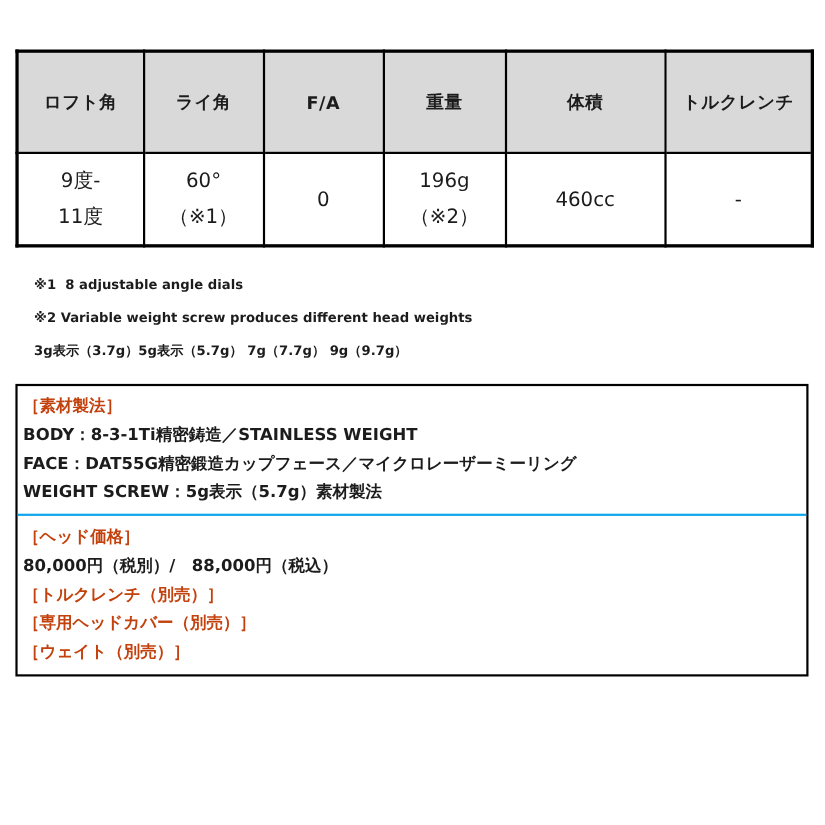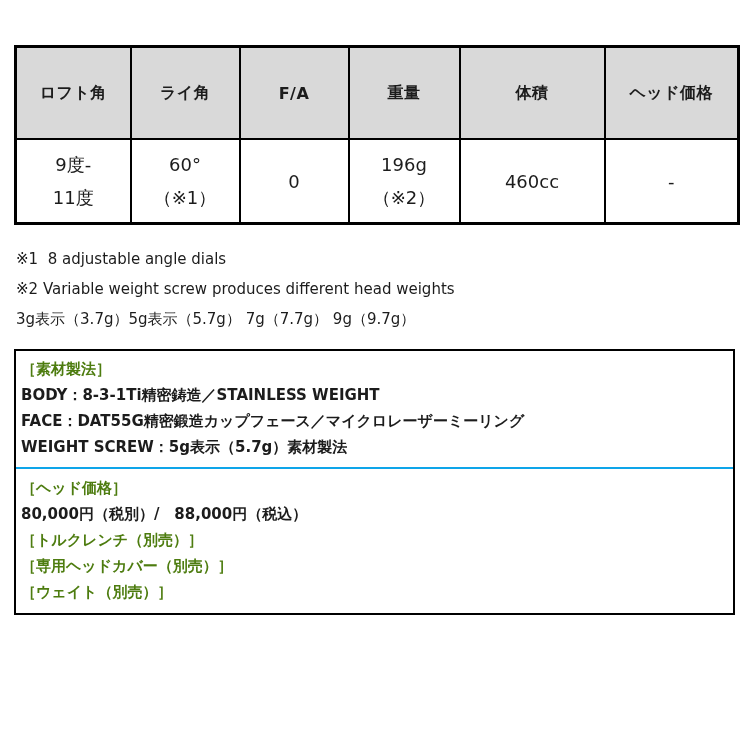--- a/index.html
+++ b/index.html
@@ -44,23 +44,23 @@
     background: #ffffff;
     font-size: 18px;
     font-weight: normal;
     height: 82px;
     line-height: 33px;
     white-space: pre-line;
   }
 
   
   .notes {
-    margin: 19px 0 0 2px;
-    font-size: 15px;
-    font-weight: normal;
+    margin: 19px 0 0 17px;
+    font-size: 12px;
+    font-weight: bold;
   }
   .note {
     line-height: 30px;
     white-space: pre-wrap;
   }
 
   
   .info-boxes {
     box-sizing: border-box;
     margin-top: 15px;
@@ -77,21 +77,21 @@
     border-top: 2px solid #0ea5e9;
     padding-top: 6px;
     padding-bottom: 8px;
   }
   .box .line,
   .box .green-label {
     line-height: 26px;
     white-space: pre-wrap;
   }
   .green-label {
-    color: #4d7c0f;
+    color: #c2410c;
   }
 </style>
 </head>
 <body>
 
 <div class="page">
 
   <table class="spec-table">
     <colgroup>
       <col style="width:115px">
@@ -101,21 +101,21 @@
       <col style="width:145px">
       <col style="width:134px">
     </colgroup>
     <thead>
       <tr>
         <th>ロフト角</th>
         <th>ライ角</th>
         <th>F/A</th>
         <th>重量</th>
         <th>体積</th>
-        <th>ヘッド価格</th>
+        <th>トルクレンチ</th>
       </tr>
     </thead>
     <tbody>
       <tr>
         <td>9度-
 11度</td>
         <td>60°
 （※1）</td>
         <td>0</td>
         <td>196g

